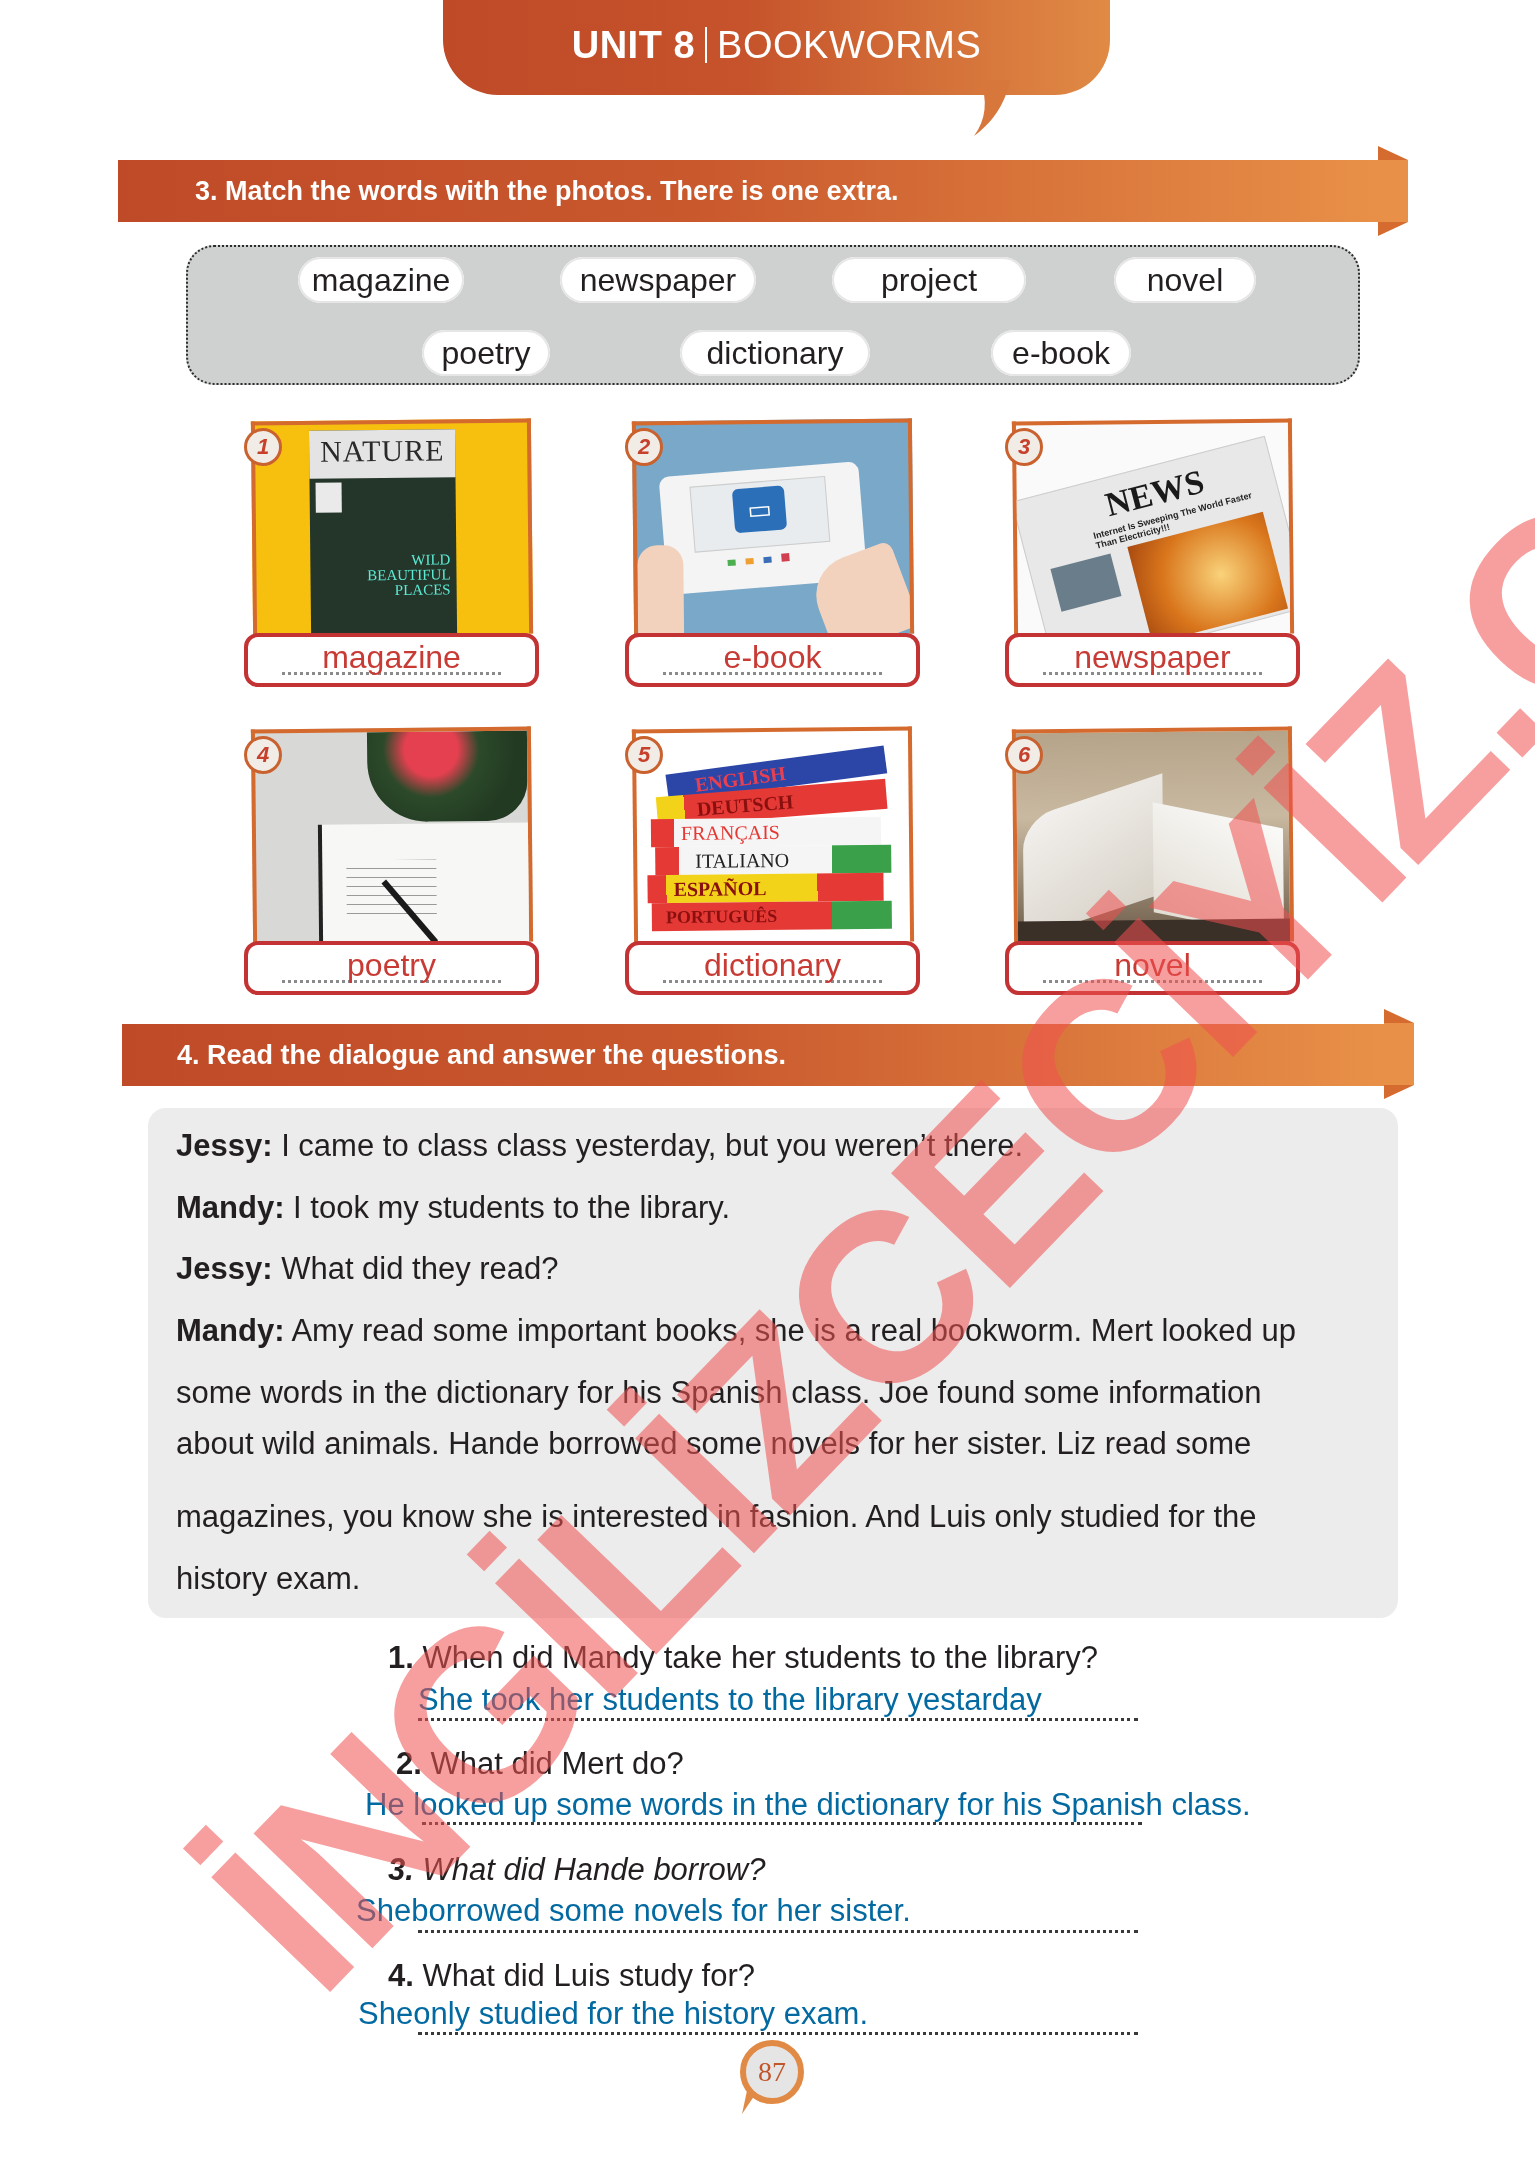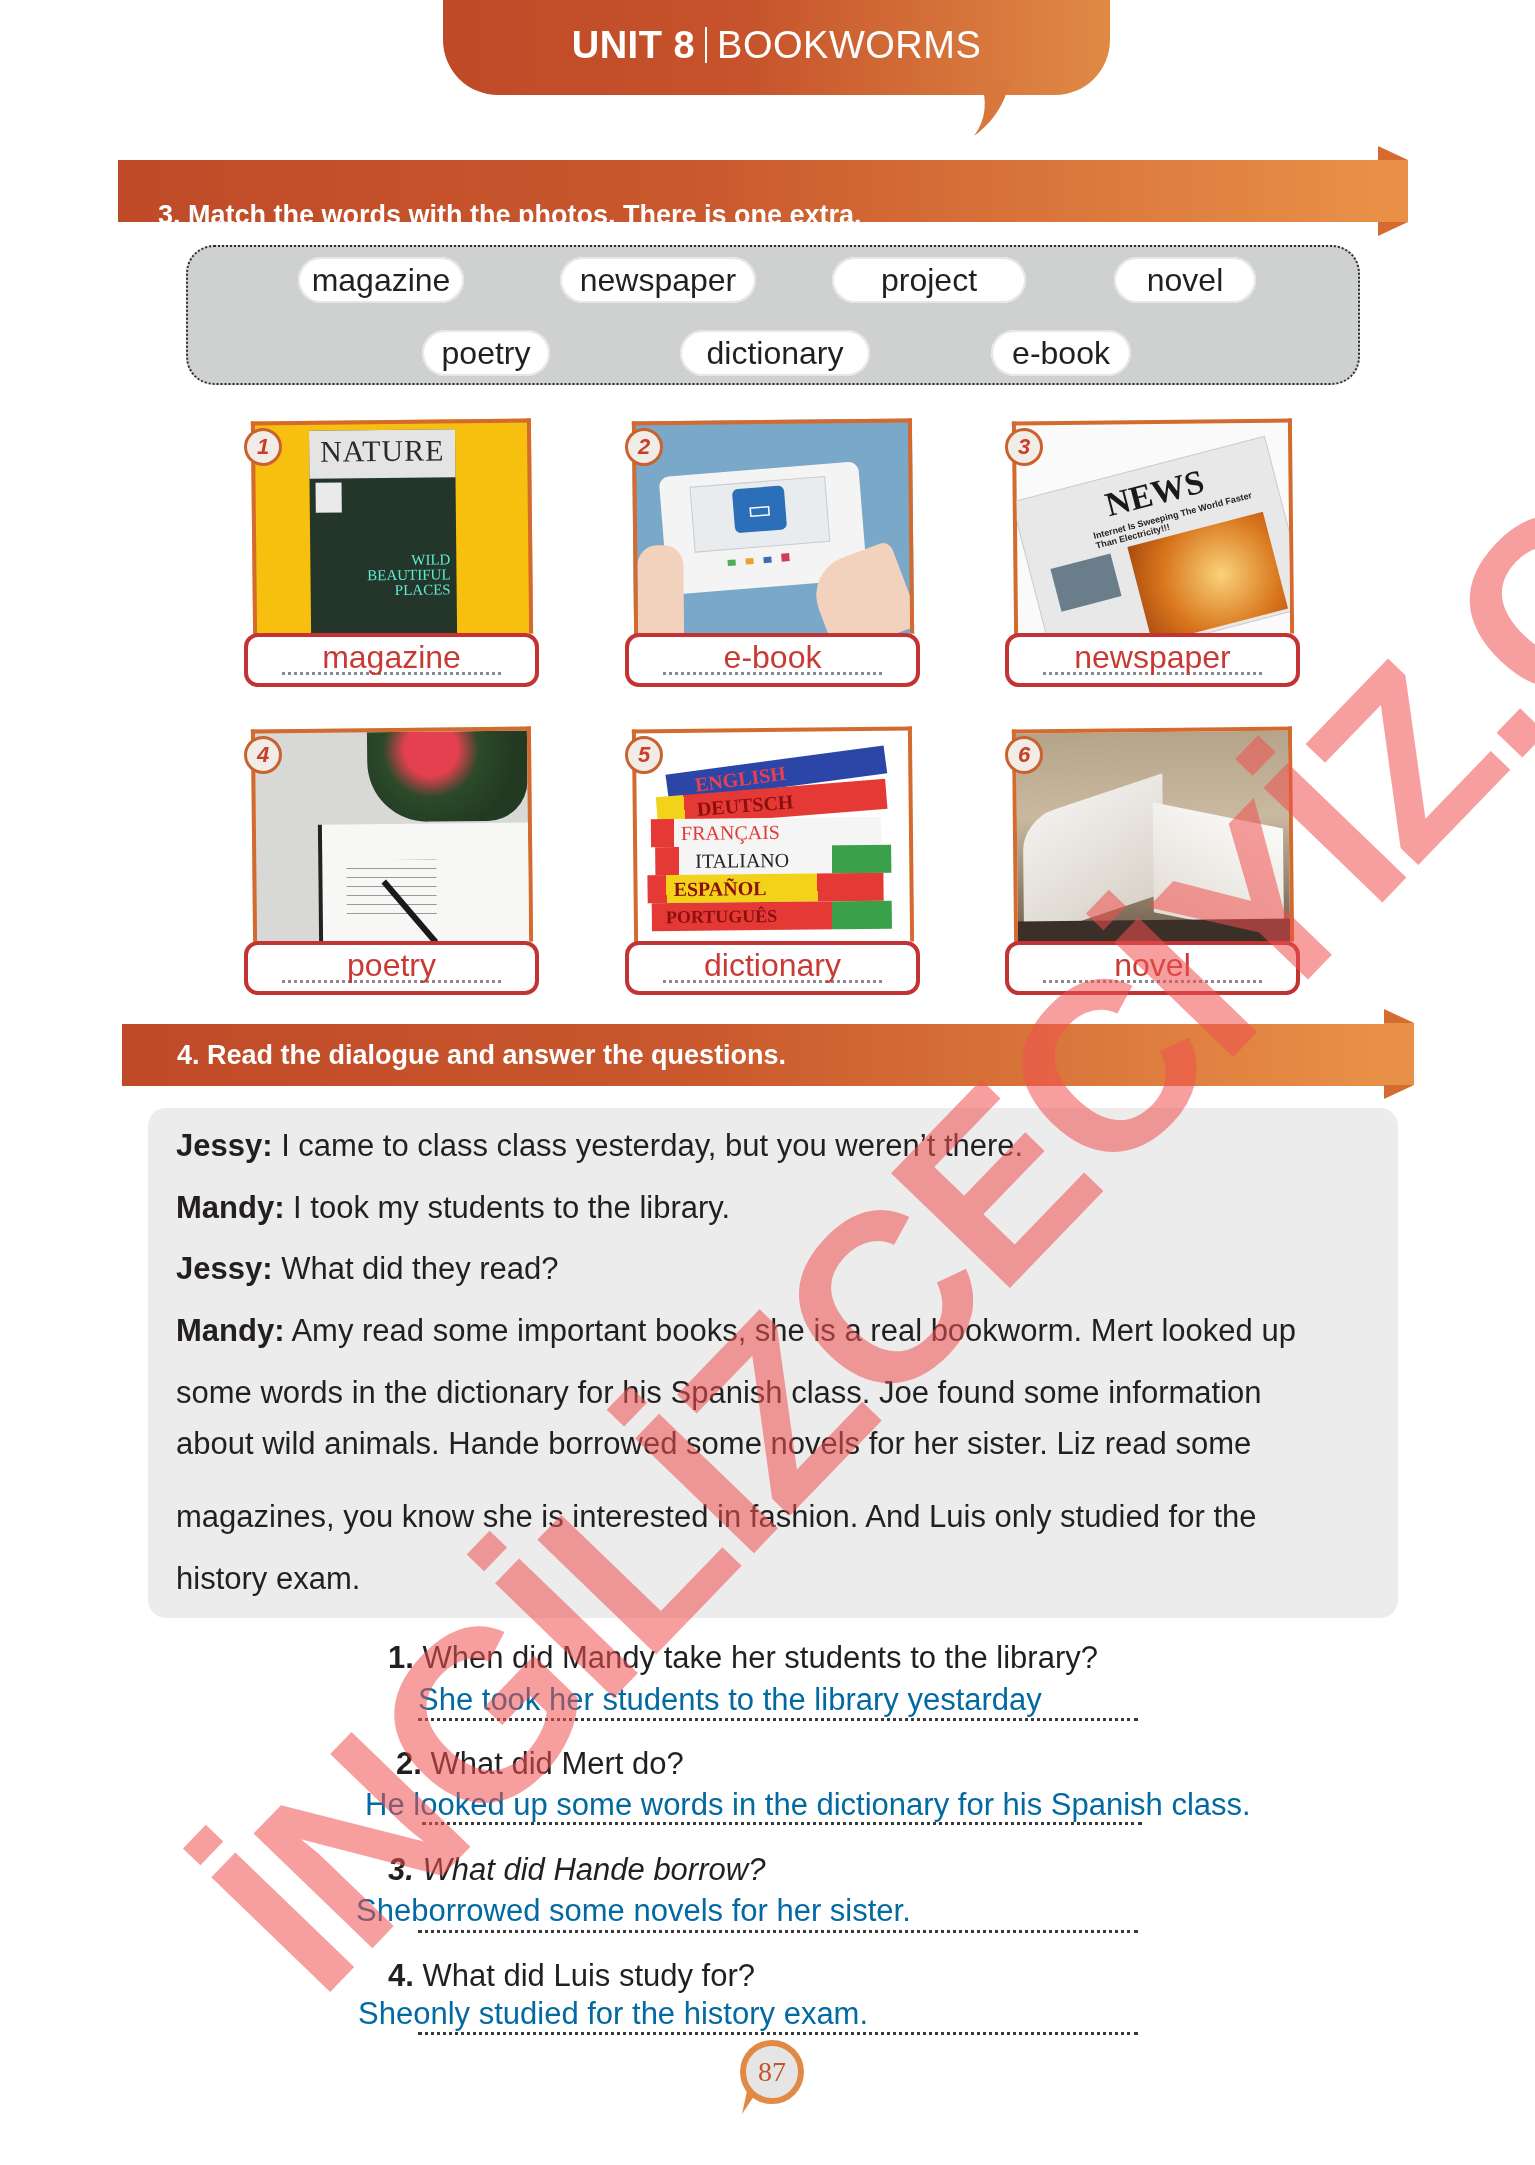--- a/index.html
+++ b/index.html
@@ -53,21 +53,21 @@
 
 <div class="abs unit-bubble"></div>
 <svg class="abs unit-tail" viewBox="0 0 60 60">
   <path d="M20 0 L50 0 C46 20 36 40 14 56 C26 40 28 20 20 0 Z" fill="#d8773c"></path>
 </svg>
 <div class="abs unit-title">
   <b>UNIT 8</b><span class="unit-sep"></span><span>BOOKWORMS</span>
 </div>
 
 <div class="abs banner" style="left:118px; top:160px; width:1262px;">
-  <div class="banner-text" style="padding-left:40px;margin-top:24px;">3. Match the words with the photos. There is one extra.</div>
+  <div class="banner-text" style="padding-left:77px;">3. Match the words with the photos. There is one extra.</div>
 </div>
 <svg class="abs fold" style="left:1378px; top:146px; height:90px;" viewBox="0 0 30 90" preserveAspectRatio="none">
   <polygon points="0,0 30,14 30,76 0,90" fill="#d66b30"></polygon>
   <rect x="0" y="14" width="30" height="62" fill="#e89048"></rect>
 </svg>
 
 <div class="abs wordbox">
   <div class="abs pill" style="left:110px; top:10px; width:166px;">magazine</div>
   <div class="abs pill" style="left:372px; top:10px; width:196px;">newspaper</div>
   <div class="abs pill" style="left:644px; top:10px; width:194px;">project</div>

